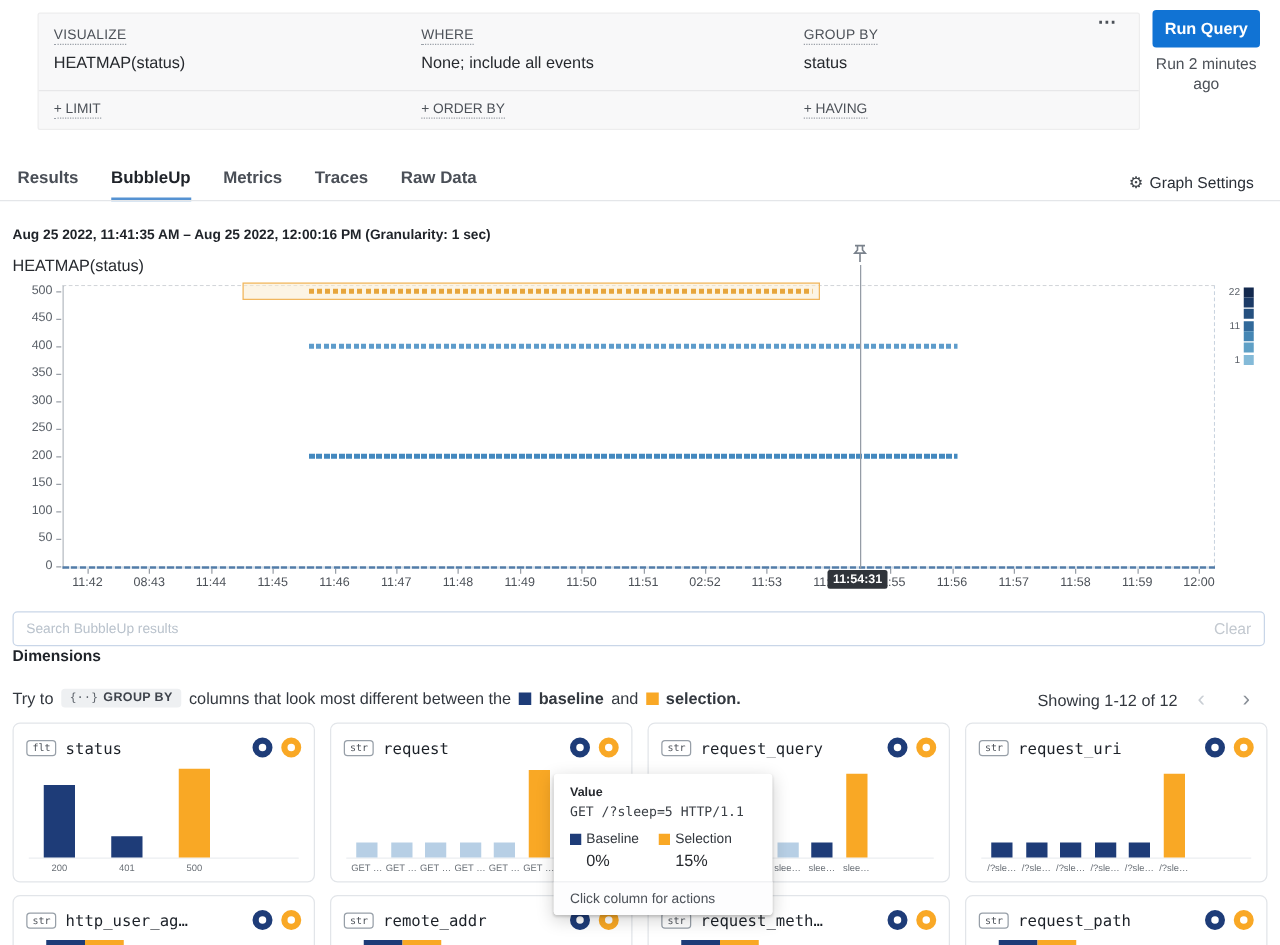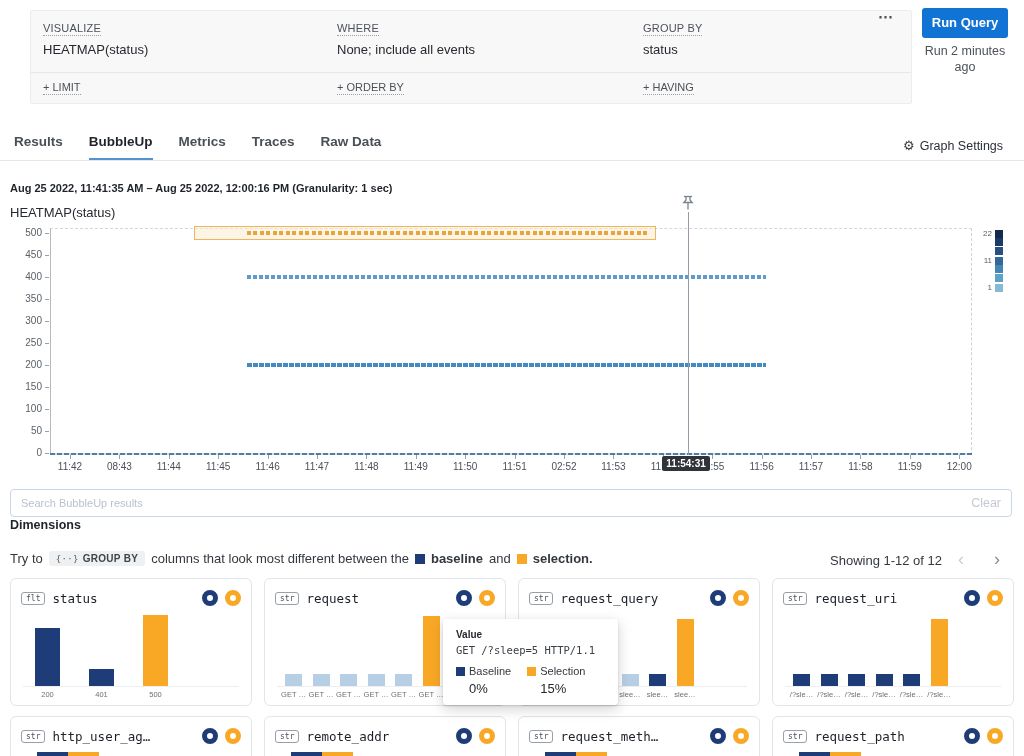--- a/index.html
+++ b/index.html
@@ -333,20 +333,21 @@
         </div>
         <div>
           <div class="tt-leg">
             <span class="tt-sq sq orange"></span>
             <span>Selection</span>
           </div>
           <div class="tt-pct">15%</div>
         </div>
       </div>
     </div>
+    <div class="tt-footer">Click column for actions</div>
   </div>
 
 <div style="position: absolute; left: 0px; top: 0px; width: 1024px; height: 756px; pointer-events: none;">
       <div class="ylab" style="left: 0px; top: 447px;">0</div>
       <div class="ytick" style="left: 45px; top: 453px;"></div>
       <div class="ylab" style="left: 0px; top: 425px;">50</div>
       <div class="ytick" style="left: 45px; top: 431px;"></div>
       <div class="ylab" style="left: 0px; top: 403px;">100</div>
       <div class="ytick" style="left: 45px; top: 409px;"></div>
       <div class="ylab" style="left: 0px; top: 381px;">150</div>

